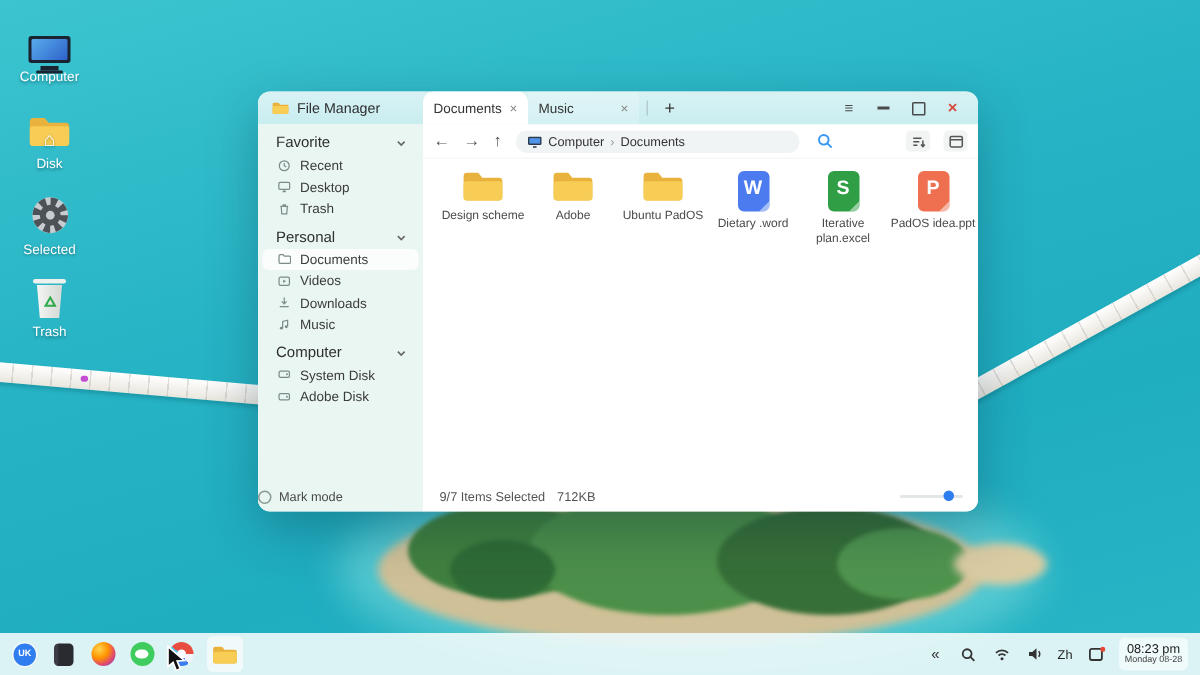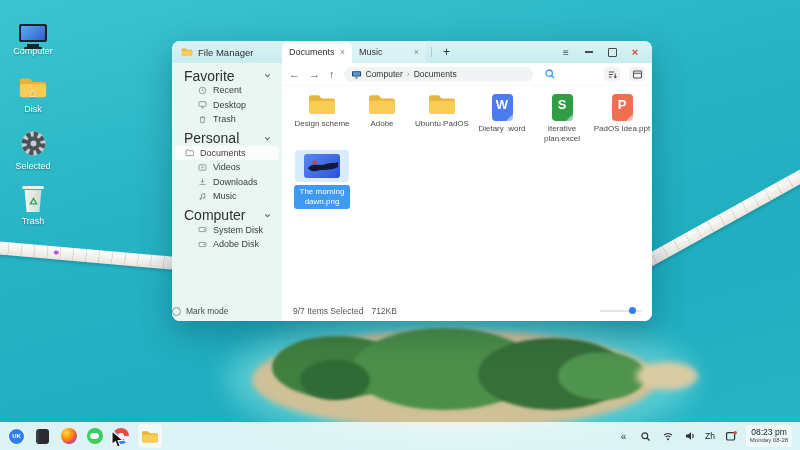--- a/index.html
+++ b/index.html
@@ -34,21 +34,21 @@
     background:linear-gradient(135deg,#59aced,#2e62c8);}
   .pc-stand{position:absolute;left:50%;bottom:-5px;transform:translateX(-50%);width:12px;height:3px;background:#1a2330;}
   .pc-base{position:absolute;left:50%;bottom:-7px;transform:translateX(-50%);width:18px;height:2px;background:#1a2330;border-radius:1px;}
   .home-wrap{position:relative;width:30px;height:25px;}
   .home-glyph{position:absolute;left:0;right:0;bottom:1px;color:#fff;font-size:13px;line-height:13px;}
   .trash-lid{width:22px;height:3px;background:#eef1ee;border-radius:1.5px;margin:0 auto 1px;}
   .trash-body{width:19px;height:22px;margin:0 auto;position:relative;
     background:linear-gradient(90deg,#f5f7f5,#d7dcd7 80%);
     clip-path:polygon(6% 0,94% 0,84% 100%,16% 100%);display:flex;align-items:center;justify-content:center;}
   
-  #win{position:absolute;left:172px;top:41px;width:480px;height:280px;border-radius:8px;overflow:hidden;
+  #win{position:absolute;left:172px;top:61px;width:480px;height:280px;border-radius:8px;overflow:hidden;
     box-shadow:0 12px 34px rgba(0,40,60,.30);background:#fff;}
   #titlebar{height:22px;background:linear-gradient(#d9f2f4,#c9edf0);display:flex;align-items:stretch;}
   .title-left{width:110px;display:flex;align-items:center;gap:5px;padding-left:9px;box-sizing:border-box;
     font-size:9.5px;color:#2e2e2e;}
   .tabs{display:flex;align-items:stretch;}
   .tab{display:flex;align-items:center;justify-content:space-between;width:56px;padding:0 7px;
     font-size:9px;color:#333;}
   .tab.active{background:#fff;border-radius:7px 7px 0 0;}
   .tab.inactive{background:rgba(255,255,255,.22);width:60px;}
   .tclose{color:#8a8a8a;font-size:9px;cursor:default;}
@@ -56,22 +56,22 @@
   .newtab{align-self:center;font-size:12px;color:#333;padding:0 6px;}
   .wctrls{margin-left:auto;display:flex;align-items:center;gap:11px;padding-right:11px;}
   .wc{display:flex;align-items:center;justify-content:center;width:12px;height:12px;color:#4a4a4a;font-size:10px;}
   .min-line{width:8px;height:1.4px;background:#4a4a4a;}
   .max-box{width:7px;height:7px;border:1.2px solid #4a4a4a;border-radius:1px;}
   .wc.close{color:#d6493c;font-size:11px;font-weight:bold;}
   #body{display:flex;height:258px;}
   
   #sidebar{width:110px;background:#e9f6f2;display:flex;flex-direction:column;padding-top:5px;box-sizing:border-box;}
   .shead{height:15px;display:flex;align-items:center;justify-content:space-between;
-    padding:0 10px 0 12px;font-size:14px;color:#2f2f2f;margin-top:4px;}
-  .sitem{height:14.5px;display:flex;align-items:center;gap:6px;padding-left:26px;font-size:9px;color:#3c3c3c;}
+    padding:0 10px 0 12px;font-size:10px;color:#2f2f2f;margin-top:4px;}
+  .sitem{height:14.5px;display:flex;align-items:center;gap:6px;padding-left:13px;font-size:9px;color:#3c3c3c;}
   .sitem.sel{background:rgba(255,255,255,.8);margin:0 3px;padding-left:10px;border-radius:4px;}
   .si{width:9px;height:9px;flex:0 0 9px;}
   .markmode{margin-top:auto;height:20px;display:flex;align-items:center;gap:5px;
     padding-left:0;font-size:8.5px;color:#4a4a4a;}
   .mm-ic{width:7px;height:7px;border:1.1px solid #8a9896;border-radius:50%;}
   
   #main{flex:1;background:#fff;display:flex;flex-direction:column;}
   #toolbar{height:22px;display:flex;align-items:center;gap:9px;padding:0 7px;border-bottom:1px solid rgba(0,0,0,.03);}
   .nav{font-size:11px;color:#555;line-height:1;}
   #addressbar{width:175px;height:15px;background:#f1f4f4;border-radius:8px;display:flex;align-items:center;
@@ -459,30 +459,20 @@
             </div>
             <div class="fname">Iterative plan.excel</div>
           </div>
           <div class="cell">
             <div class="doc ppt">
               <span class="letter">P</span>
                 <span class="fold"></span>
             </div>
             <div class="fname">PadOS idea.ppt</div>
           </div>
-          <div class="cell">
-            <div class="thumb-wrap">
-              <div class="thumb">
-                <svg width="36" height="24" viewBox="0 0 36 24">
-                    <use href="#i-dawn"></use>
-                  </svg>
-              </div>
-            </div>
-            <div class="fname selname">The morning dawn.png</div>
-          </div>
         </div>
 
         <div id="status">
           <div id="selinfo">
             <span>9/7 Items Selected</span>
             <span>712KB</span>
           </div>
           <div id="zoomslider">
             <span id="zoomthumb"></span>
           </div>

